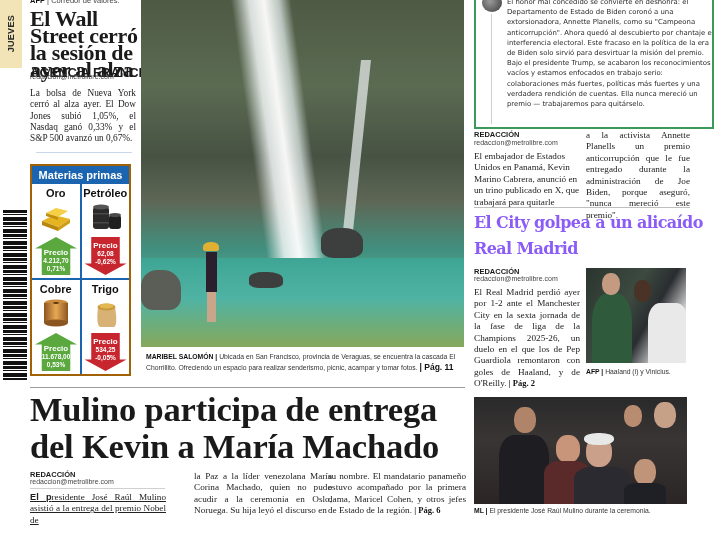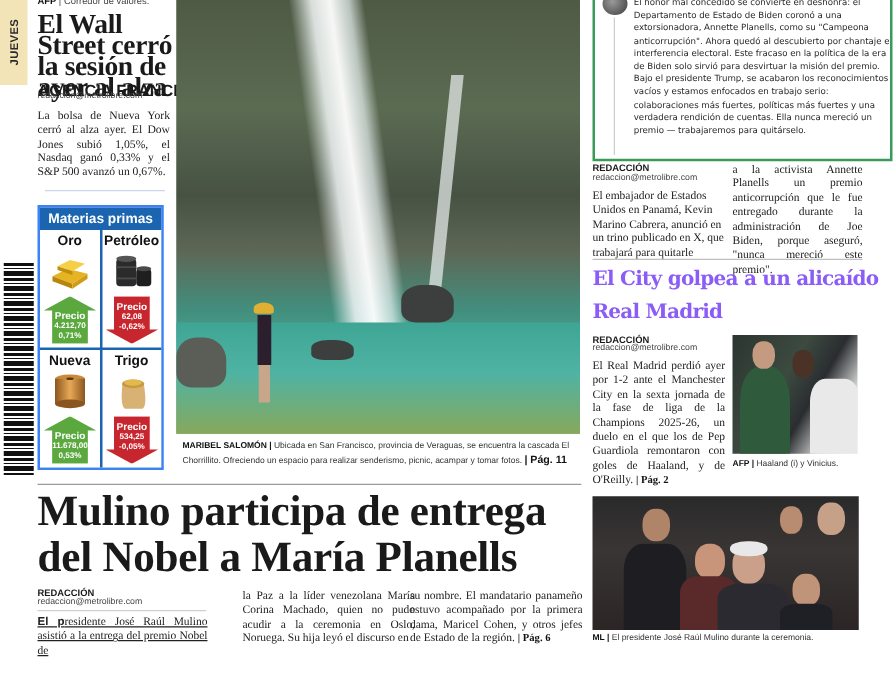--- a/index.html
+++ b/index.html
@@ -34,21 +34,21 @@
   }
   .ws-email { left: 30px; top: 73px; }
   .ws-body {
     left: 30px; top: 88px; width: 106px; font-size: 9.3px; line-height: 11.3px; color: #222; text-align: justify;
   }
   .ws-rule { left: 36px; top: 152px; width: 96px; height: 1px; background: #c8d8e8; }
 
   
   .mp-box {
     left: 30px; top: 164px; width: 101px; height: 212px;
-    border: 2px solid #3b82f6; background: #ffffff;
+    border: 2px solid #a16207; background: #ffffff;
   }
   .mp-title {
     position: absolute; left: 0; top: 0; width: 100%; height: 18px; background: #1b64b0;
     color: #fff; font-family: "Liberation Sans", sans-serif; font-weight: bold; font-size: 11px;
     text-align: center; line-height: 18px;
   }
   .mp-grid {
     position: absolute; left: 0; top: 18px; width: 97px; height: 190px;
     display: grid; grid-template-columns: 1fr 1fr; grid-template-rows: 1fr 1fr; gap: 2px;
     background: #1b64b0;
@@ -214,21 +214,21 @@
         <ellipse cx="25" cy="14" rx="6" ry="2" fill="#4a4a4a"></ellipse>
       </svg>
       <div class="arrow down">
         <span class="lbl">Precio</span>
         <span class="val">62,08</span>
         <span class="val">-0,62%</span>
       </div>
     </div>
 
     <div class="mp-cell">
-      <div class="mp-name">Nueva</div>
+      <div class="mp-name">Cobre</div>
       <svg class="mp-img" viewBox="0 0 32 32">
         <ellipse cx="16" cy="6" rx="12" ry="3.5" fill="#c98a3a"></ellipse>
         <rect x="4" y="6" width="24" height="20" fill="url(#cu)"></rect>
         <ellipse cx="16" cy="26" rx="12" ry="3.5" fill="#8a5520"></ellipse>
         <ellipse cx="16" cy="6" rx="3" ry="1" fill="#5a3510"></ellipse>
         <defs>
             <linearGradient id="cu" x1="0" x2="1">
               <stop offset="0" stop-color="#8a5520"></stop>
               <stop offset="0.5" stop-color="#e8a955"></stop>
               <stop offset="1" stop-color="#8a5520"></stop>
@@ -302,21 +302,21 @@
   <div class="head"></div>
   <div class="white"></div>
   <div class="head2"></div>
 </div>
 <div class="abs caption-city">
   <b>AFP |</b>
   <span>Haaland (i) y Vinicius.</span>
 </div>
 
 <div class="abs bottom-rule"></div>
-<h1 class="abs mulino-headline">Mulino participa de entrega del Nobel a María Planells</h1>
+<h1 class="abs mulino-headline">Mulino participa de entrega del Kevin a María Machado</h1>
 <div class="abs mul-byline">REDACCIÓN</div>
 <div class="abs email mul-email">redaccion@metrolibre.com</div>
 <div class="abs mul-rule"></div>
 <p class="abs mul-col1">
   <span class="lead">El p</span><span>residente José Raúl Mulino asistió a la entrega del premio Nobel de</span>
 </p>
 <p class="abs mul-col2">la Paz a la líder venezolana María Corina Machado, quien no pudo acudir a la ceremonia en Oslo, Noruega. Su hija leyó el discurso en</p>
 <p class="abs mul-col3">
   <span>su nombre. El mandatario panameño estuvo acompañado por la primera dama, Maricel Cohen, y otros jefes de Estado de la región.</span>
   <span class="pag">| Pág. 6</span>

